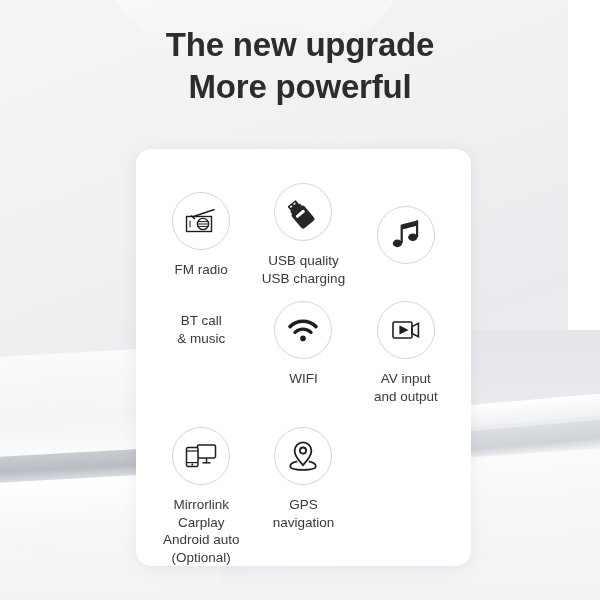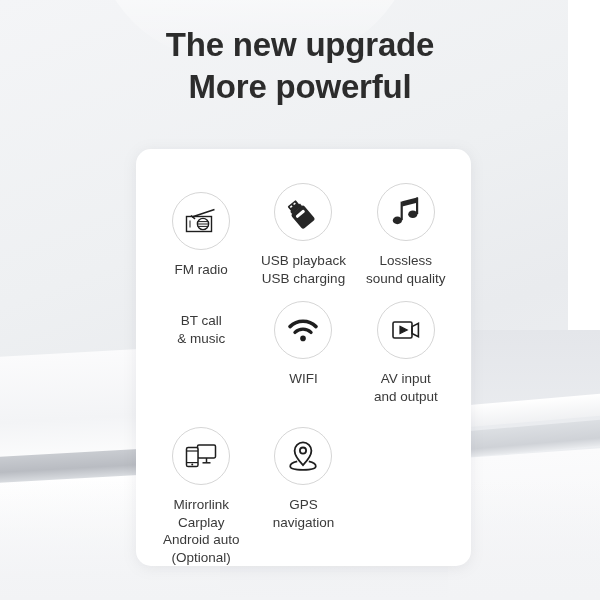--- a/index.html
+++ b/index.html
@@ -184,40 +184,38 @@
                   <rect x="8.5" y="3" width="10.5" height="6.2" rx="1" fill="#262626"></rect>
                   <rect x="10.3" y="4.4" width="2.3" height="1.6" fill="#fff"></rect>
                   <rect x="14.6" y="4.4" width="2.3" height="1.6" fill="#fff"></rect>
                   <rect x="7.4" y="8.6" width="12.7" height="3.2" fill="#262626"></rect>
                   <rect x="5.6" y="11.4" width="16.3" height="19" rx="2.4" fill="#262626"></rect>
                   <rect x="8.6" y="15.2" width="10.4" height="3" rx="1.2" fill="#fff"></rect>
                 </g>
               </svg>
             </span>
           </div>
-          <div class="feature-label">USB playback
+          <div class="feature-label">USB quality
 USB charging</div>
         </div>
 
         <div class="feature-cell">
           <div class="icon-circle">
             <span>
               <svg width="30" height="32" viewBox="0 0 30 32">
                 <g fill="#262626">
                   <path d="M11.2 5.2 L27 1.2 V6.5 L11.2 10.5 Z"></path>
                   <rect x="9.6" y="5.6" width="2.2" height="18.6"></rect>
                   <rect x="25" y="1.6" width="2.2" height="16.4"></rect>
                   <ellipse cx="6.4" cy="24.4" rx="4.6" ry="3.8"></ellipse>
                   <ellipse cx="21.8" cy="18.2" rx="4.6" ry="3.8"></ellipse>
                 </g>
               </svg>
             </span>
           </div>
-          <div class="feature-label">Lossless
-sound quality</div>
         </div>
       </div>
 
       <div class="feature-row row-2">
 
         <div class="feature-cell">
           <div class="feature-label">BT call
 &amp; music</div>
         </div>
 

